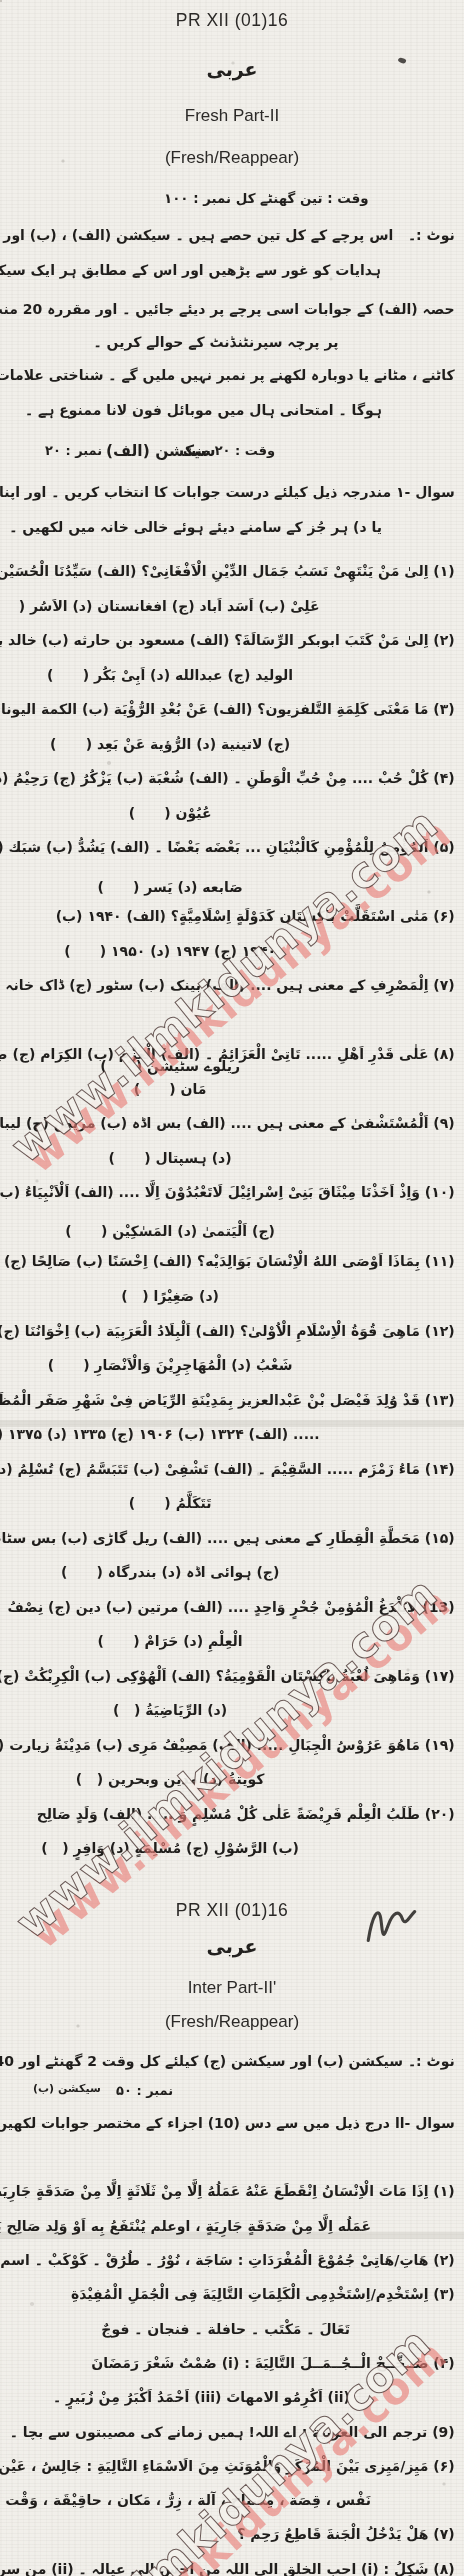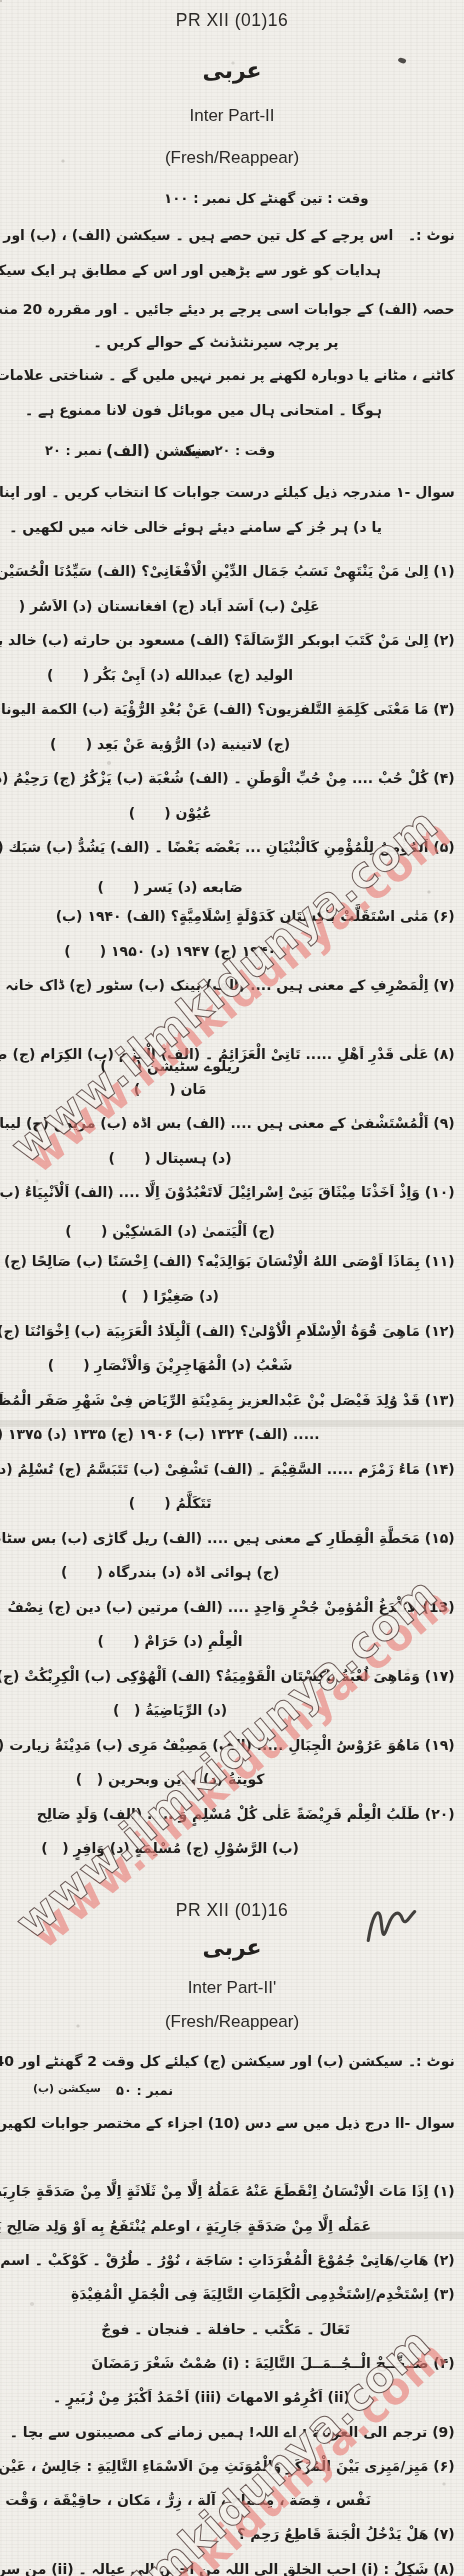--- a/index.html
+++ b/index.html
@@ -12,21 +12,21 @@
     position:absolute;inset:0;pointer-events:none;
     background:
       repeating-linear-gradient(0deg, rgba(120,115,105,0.05) 0 1px, rgba(255,255,255,0) 1px 3.6px),
       repeating-linear-gradient(90deg, rgba(120,115,105,0.035) 0 1.5px, rgba(255,255,255,0) 1.5px 5.7px);
   }
   .hdr{position:absolute;left:0;right:0;text-align:center;
     font-family:"Liberation Sans",sans-serif;color:#2b2927;white-space:pre}
   .code{font-size:17.5px;letter-spacing:0.5px}
   .latin{font-size:17px}
   .subj{position:absolute;left:0;right:0;text-align:center;direction:rtl;
-    font-weight:700;font-size:22px;color:#22201e;white-space:pre}
+    font-weight:700;font-size:19px;color:#22201e;white-space:pre}
   .ln{position:absolute;right:9.3px;direction:rtl;white-space:pre;
     font-weight:700;font-size:14px;color:#201e1c}
   .ct{position:absolute;left:20.6px;width:299px;text-align:center;direction:rtl;
     white-space:pre;font-weight:700;font-size:14px;color:#201e1c}
   .pos{position:absolute;direction:rtl;white-space:pre;font-weight:700;font-size:13px;color:#201e1c}
   .wm{position:absolute;pointer-events:none;font-family:"DejaVu Sans",sans-serif;
     font-weight:700;font-size:43px;white-space:pre;transform-origin:0 50%;letter-spacing:1px}
   .wm-pink{color:rgba(233,125,118,0.62)}
   .wm-line{color:rgba(243,241,236,0.93);-webkit-text-stroke:1px rgba(70,50,48,0.8);
     text-stroke:1px rgba(70,50,48,0.8)}
@@ -48,21 +48,21 @@
 <body>
 
 <div class="paper-noise"></div>
 <div class="specks"></div>
 <div class="streak" style="top:1420px"></div>
 <div class="streak" style="top:2232px"></div>
 
 <div>
   <div class="hdr code" style="top:10.3px">PR XII (01)16</div>
   <div class="subj" style="top:58px">عربی</div>
-  <div class="hdr latin" style="top:106px">Inter Part-II</div>
+  <div class="hdr latin" style="top:106px">Fresh Part-II</div>
   <div class="hdr latin" style="top:148px">(Fresh/Reappear)</div>
   <div class="blot" style="left:398px;top:58px"></div>
 
   <span class="pos" style="left:260px;top:191px;font-size:13.4px">وقت : تین گھنٹے</span>
   <span class="pos" style="left:164px;top:191px;font-size:13.4px">کل نمبر : ۱۰۰</span>
 
   <div class="ln" style="top:227px">نوٹ :۔   اس پرچے کے کل تین حصے ہیں ۔ سیکشن (الف) ، (ب) اور (ج) ۔ دیئے گئے</div>
   <div class="ct" style="top:262px;left:62px;width:319px">ہدایات کو غور سے پڑھیں اور اس کے مطابق ہر ایک سیکشن کو حل کریں ۔</div>
   <div class="ln" style="top:301px">حصہ (الف) کے جوابات اسی پرچے پر دیئے جائیں ۔ اور مقررہ 20 منٹ کا وقت ختم ہونے</div>
   <div class="ct" style="top:334px;left:82px;width:268px">پر پرچہ سپرنٹنڈنٹ کے حوالے کریں ۔</div>

